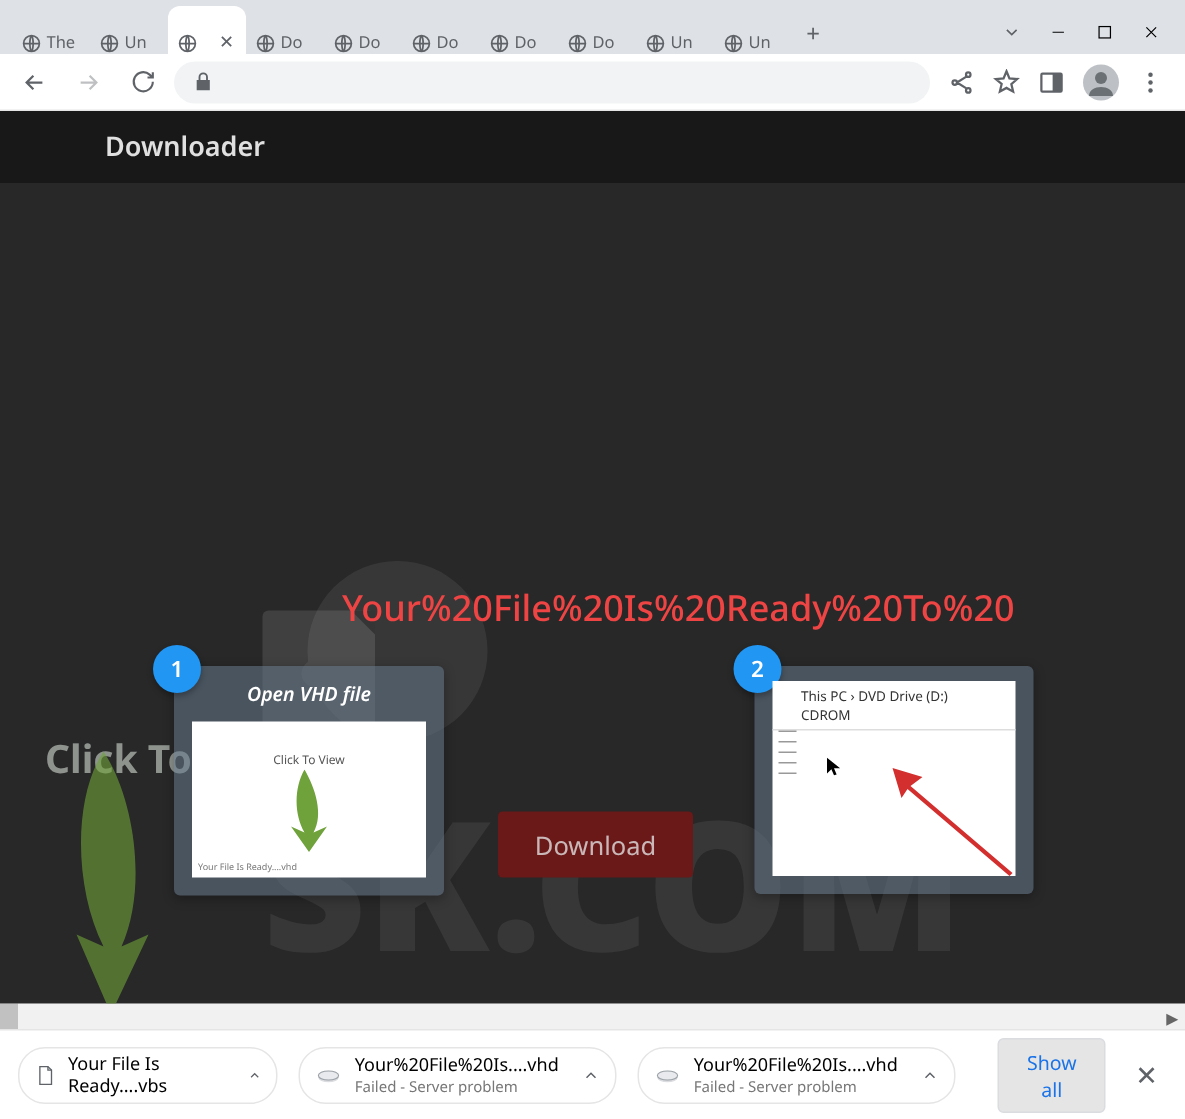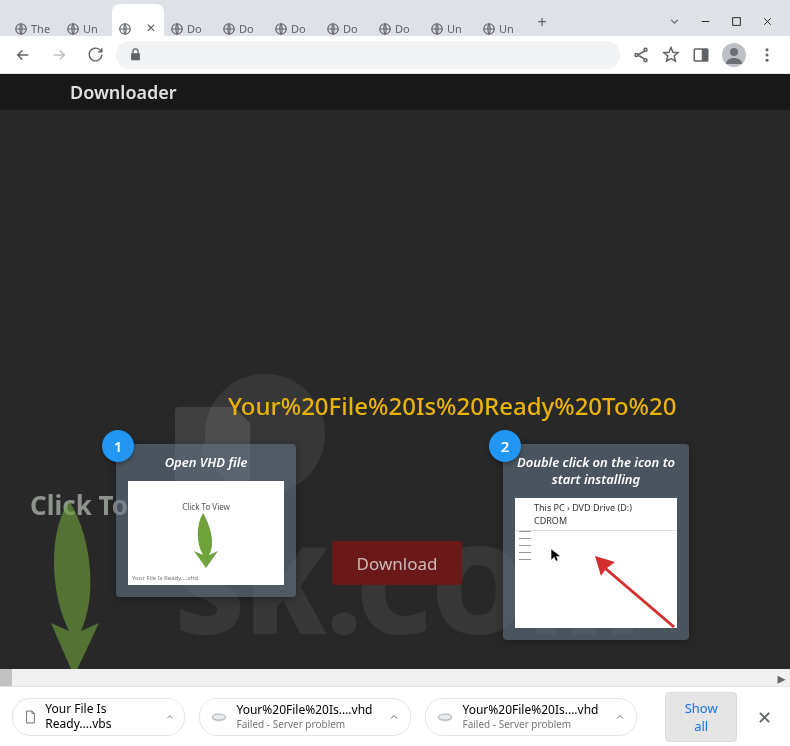--- a/index.html
+++ b/index.html
@@ -22,34 +22,34 @@
 .toolbar .btn{width:30px;height:30px;display:flex;align-items:center;justify-content:center;border-radius:50%;color:#5f6368;}
 .toolbar .btn.disabled{opacity:.4;}
 .omnibox{flex:1;height:28px;background:#f1f3f4;border-radius:14px;display:flex;align-items:center;padding:0 12px;gap:8px;}
 .omnibox svg{width:15px;height:15px;}
 .right-icons{display:flex;align-items:center;gap:12px;padding:0 6px;}
 .right-icons .ico{width:18px;height:18px;color:#5f6368;}
 .avatar{width:24px;height:24px;background:#bdc1c6;border-radius:50%;}
 
 
 .page{background:#282828;height:595px;position:relative;overflow:hidden;}
-.header{background:#181818;height:36px;display:flex;align-items:center;padding-left:70px;text-align:center;}
+.header{background:#181818;height:48px;display:flex;align-items:center;padding-left:70px;text-align:center;}
 .header h1{color:#e0e0e0;font-size:18px;font-weight:600;}
 
 
 .watermark{position:absolute;left:50%;top:280px;transform:translate(-50%,0);opacity:.07;pointer-events:none;}
 .watermark svg{width:520px;height:320px;}
 
 
 .clicktoview{position:absolute;left:30px;top:413px;color:#a0a6a0;font-size:26px;font-weight:700;pointer-events:none;opacity:.85;}
 .bigarrow{position:absolute;left:29px;top:427px;opacity:.61;pointer-events:none;}
 .paper{position:absolute;left:175px;top:333px;width:75px;height:95px;background:#e8e8e8;opacity:.12;border-radius:4px;}
 .paper::before{content:"";position:absolute;right:0;top:0;border-style:solid;border-width:0 16px 16px 0;border-color:transparent #282828 transparent transparent;}
 
-.heading{position:absolute;left:228px;top:315px;color:#eab308;font-size:24px;font-weight:500;white-space:nowrap;}
+.heading{position:absolute;left:228px;top:315px;color:#ef4444;font-size:24px;font-weight:500;white-space:nowrap;}
 .dlbtn{position:absolute;left:332px;top:467px;width:130px;height:44px;background:#6a1818;color:rgba(230,230,230,.78);border:none;border-radius:3px;font-size:17px;cursor:pointer;}
 
 
 .callout{position:absolute;background:rgba(100,120,140,.55);border-radius:4px;padding:10px 12px 12px;box-shadow:0 2px 8px rgba(0,0,0,.3);}
 .callout .title{color:#fff;font-size:13px;font-weight:600;text-align:center;margin-bottom:10px;line-height:1.3;font-style:italic;}
 .badge{position:absolute;left:-14px;top:-14px;width:32px;height:32px;background:#2196f3;color:#fff;border-radius:50%;display:flex;align-items:center;justify-content:center;font-size:15px;font-weight:600;box-shadow:0 2px 4px rgba(0,0,0,.3);}
 .callout .img{background:#fff;}
 
 .c1{left:116px;top:370px;width:180px;}
 .c1 .img{height:104px;display:flex;flex-direction:column;align-items:center;justify-content:center;position:relative;}
@@ -254,21 +254,20 @@
       <div class="small-text">Click To View</div>
       <svg class="arrow" width="40" height="55">
           <path d="M17 0 C 10 12 10 30 17 42 L8 38 L20 55 L32 38 L23 42 C 30 30 24 12 17 0Z" fill="#6fa23a"></path>
         </svg>
       <div class="footer">Your File Is Ready....vhd</div>
     </div>
   </div>
 
   <div class="callout c2">
     <div class="badge">2</div>
-    <div class="title">Double click on the icon to start installing</div>
     <div class="img">
       <div class="crumb">This PC  ›  DVD Drive (D:) CDROM</div>
       <div class="lines">
           <span></span>
           <span></span>
           <span></span>
           <span></span>
           <span></span>
         </div>
       <svg class="cursor" width="14" height="14" viewBox="0 0 24 24" fill="#000">

